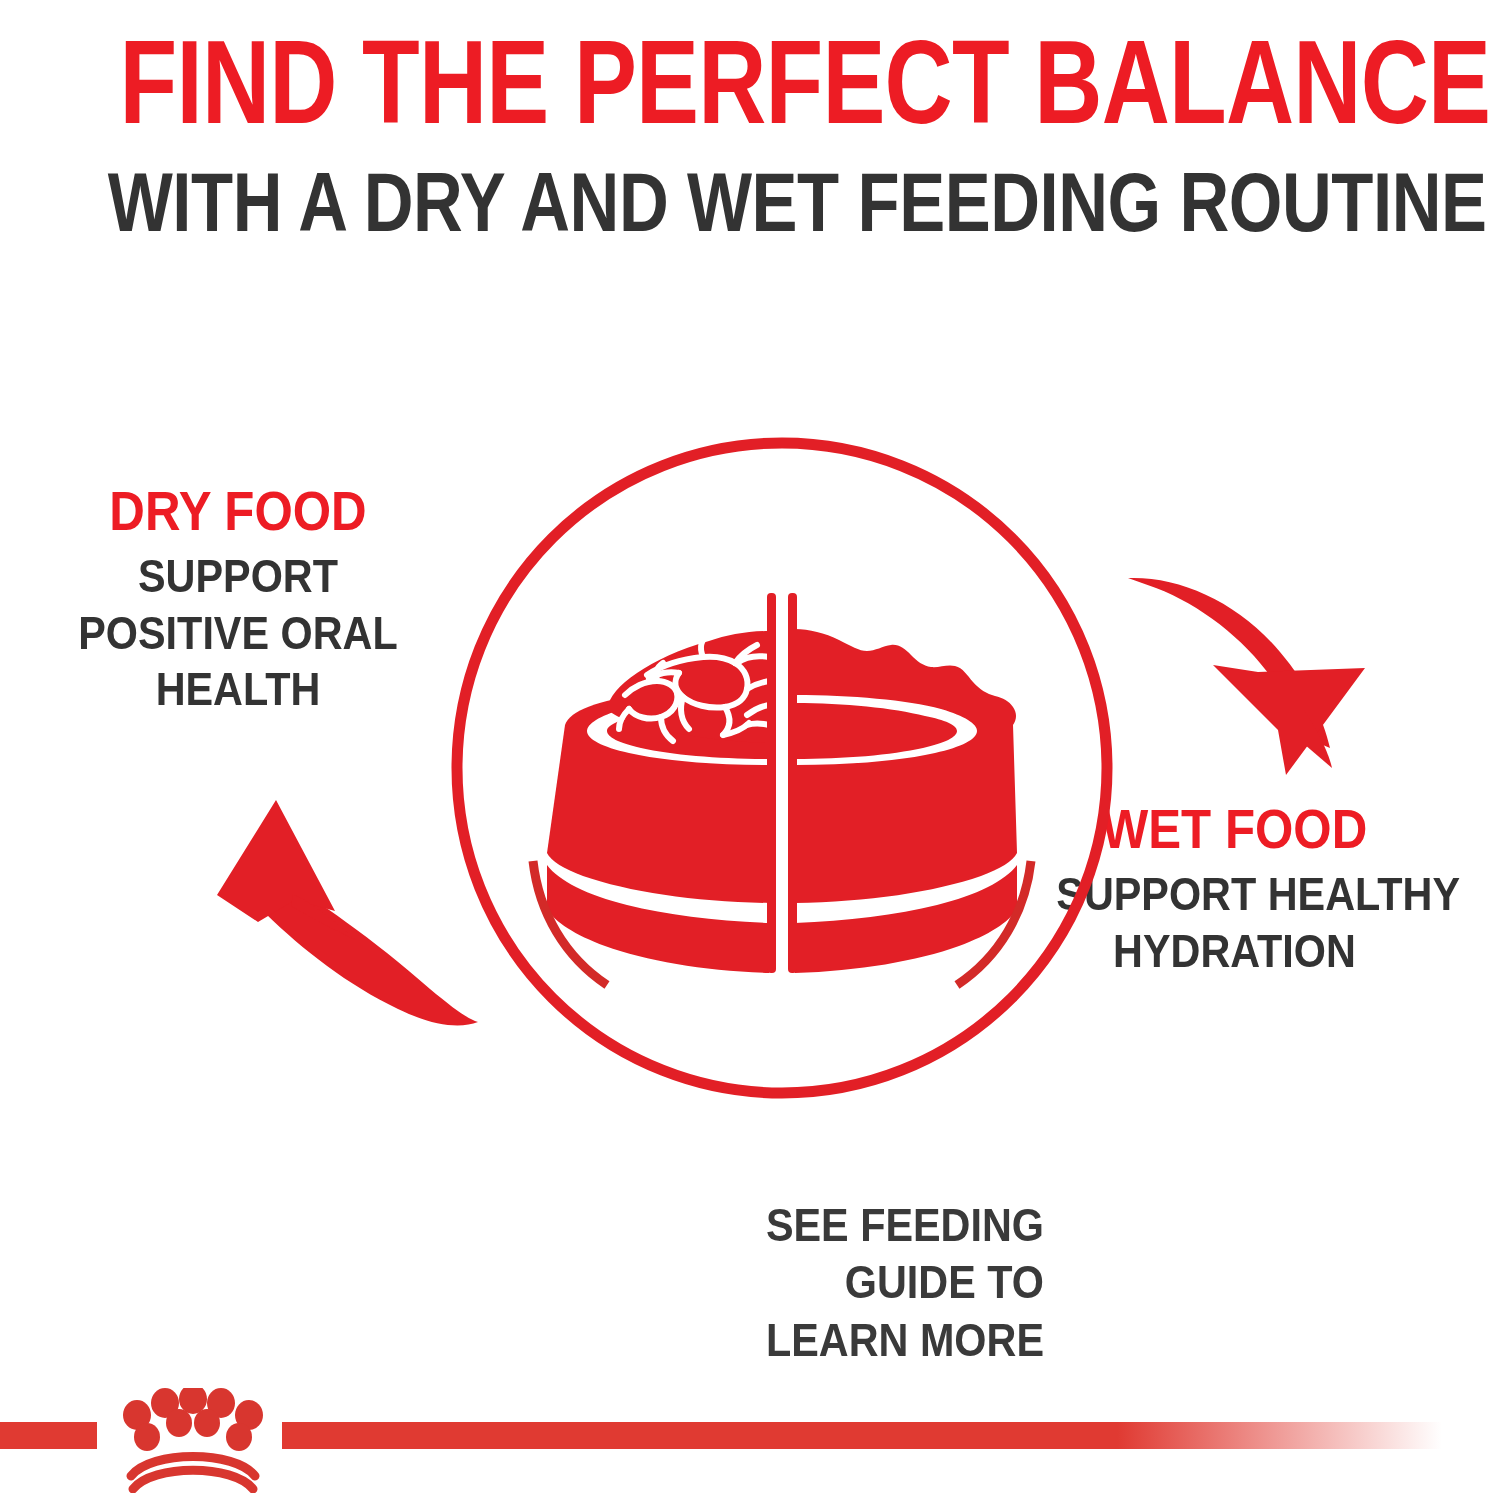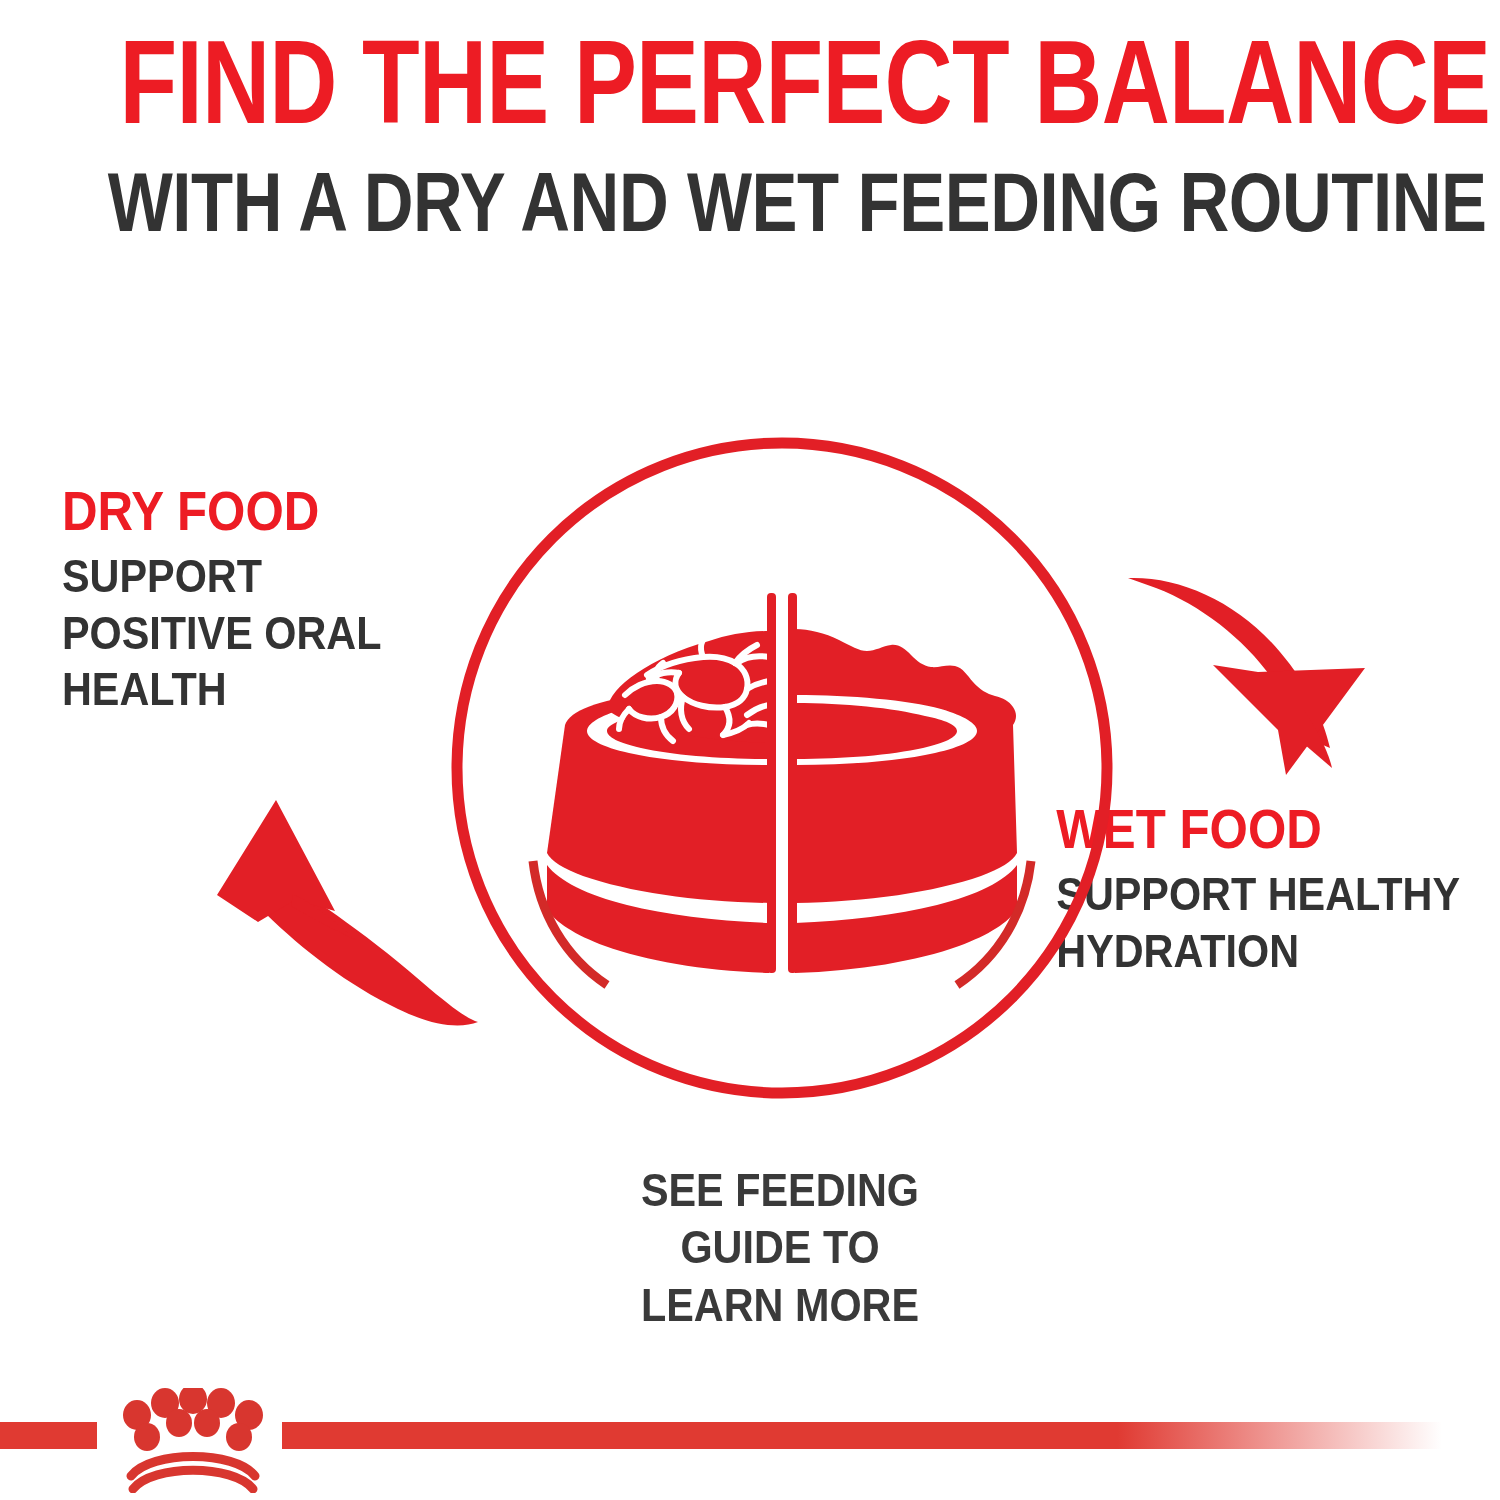--- a/index.html
+++ b/index.html
@@ -70,21 +70,21 @@
   .arrow-right {
     position: absolute;
     left: 1118px;
     top: 560px;
     width: 290px;
     height: 265px;
   }
   .arrow-left svg, .arrow-right svg { display:block; width:100%; height:100%; }
 
   
-  .label-block { position: absolute; text-align: left; }
+  .label-block { position: absolute; text-align: center; }
 
   .label-left  { left: 38px;  top: 482px;  width: 400px; }
   .label-right { left: 1032px; top: 800px; width: 405px; }
 
   .label-title {
     font-family: "Liberation Sans", sans-serif;
     font-weight: bold;
     color: #ED1C24;
     font-size: 56px;
     line-height: 1.04;
@@ -104,23 +104,23 @@
     transform: scaleX(0.88);
     transform-origin: center center;
     margin: 8px 0 0 0;
   }
   .label-body span { display: block; white-space: nowrap; }
 
   
   .caption {
     position: absolute;
     left: 480px;
-    top: 1161px;
+    top: 1196px;
     width: 600px;
-    text-align: center;
+    text-align: right;
   }
   .caption-line {
     display: block;
     font-family: "Liberation Sans", sans-serif;
     font-weight: bold;
     font-size: 47px;
     line-height: 1.22;
     color: #3A3A3A;
     transform: scaleX(0.88);
     transform-origin: center center;

